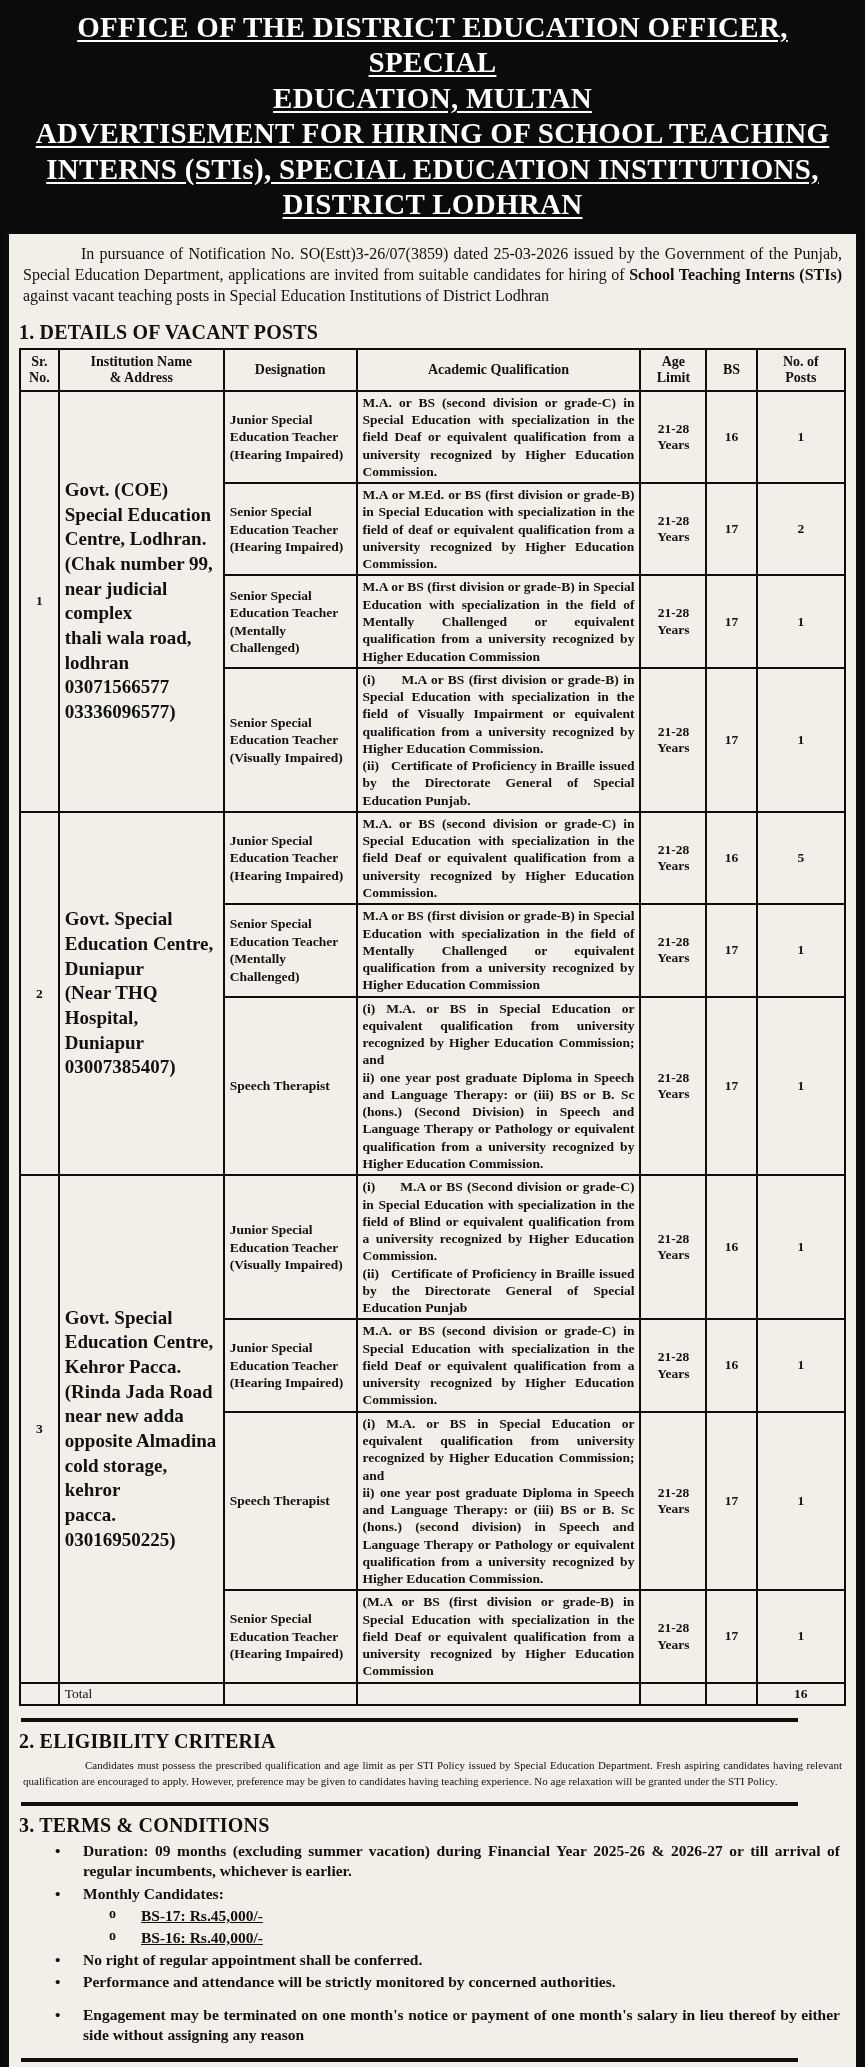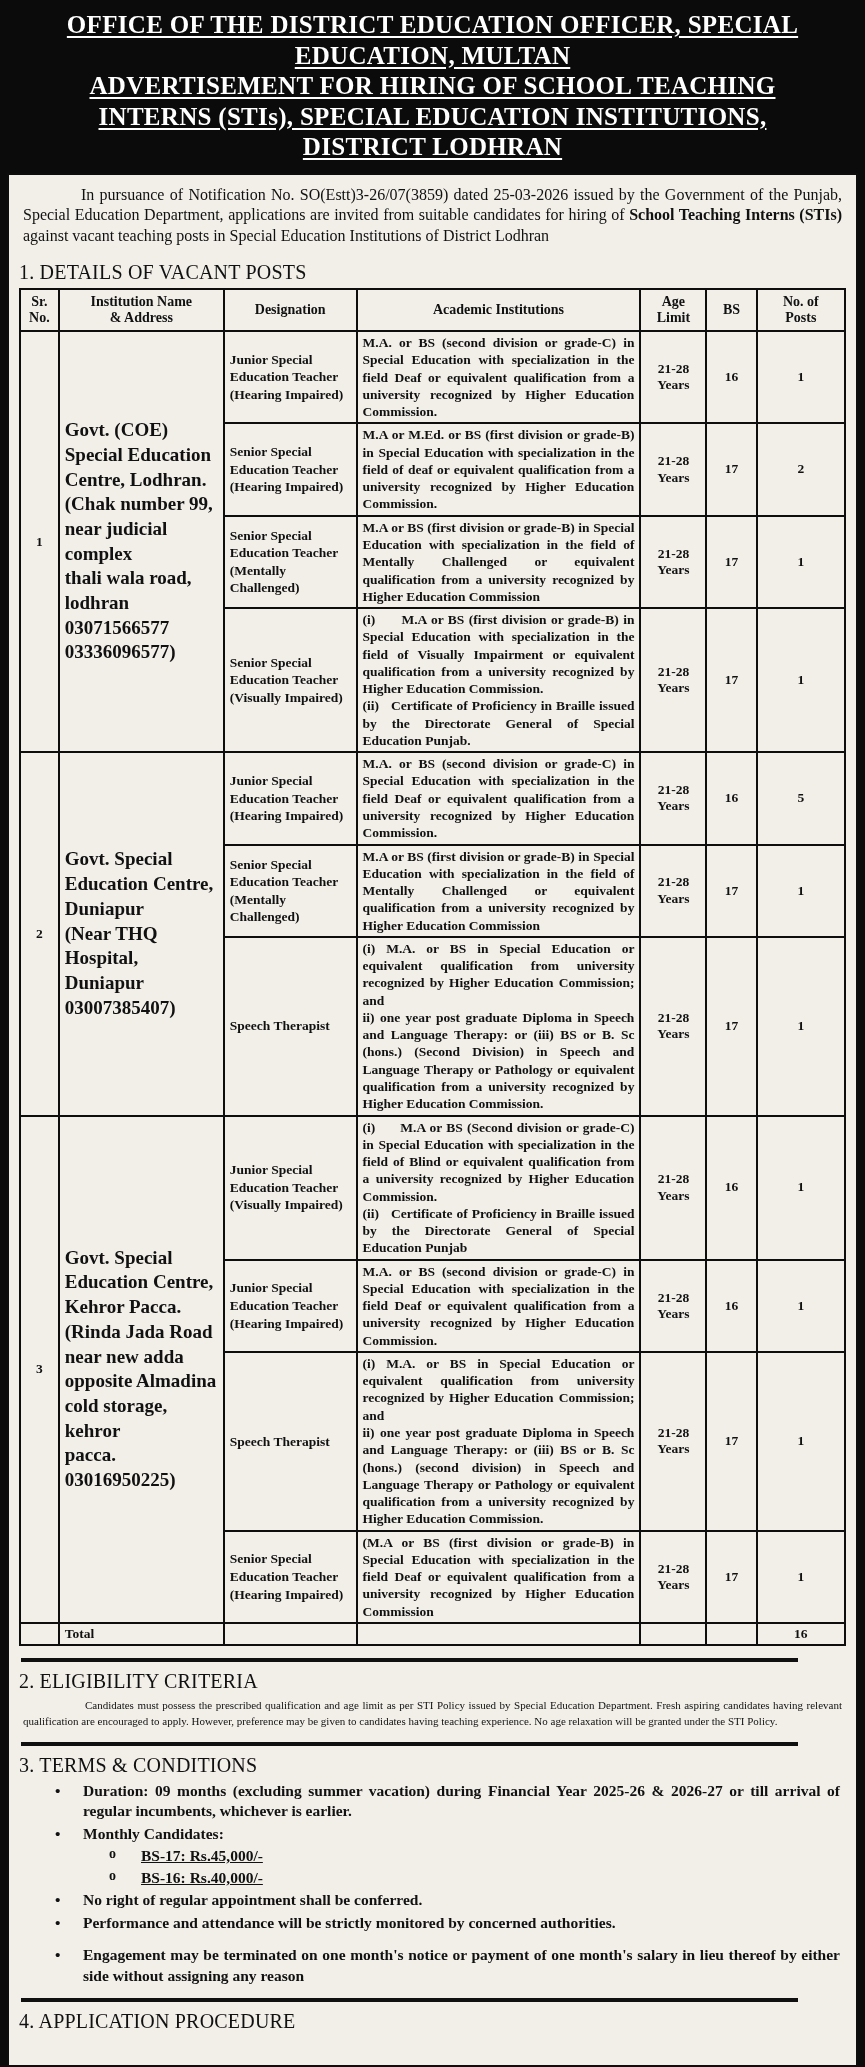--- a/index.html
+++ b/index.html
@@ -18,21 +18,21 @@
     flex-direction: column;
   }
   
   .masthead {
     color: #fff;
     text-align: center;
     padding: 8px 4px 10px 4px;
     font-weight: 700;
   }
   .masthead .mast-line {
-    font-size: 25px;
+    font-size: 29px;
     line-height: 1.22;
     white-space: pre-line;
     text-decoration: underline;
     text-underline-offset: 3px;
     letter-spacing: 0.3px;
   }
   
   .panel {
     background: #f2efe9;
     border: 2px solid #0d0d0d;
@@ -43,21 +43,21 @@
     font-size: 16px;
     line-height: 1.3;
     text-align: justify;
     text-indent: 58px;
     padding: 2px 4px 6px 4px;
     font-weight: 500;
   }
   .intro .bold { font-weight: 700; }
   .section-title {
     font-size: 20px;
-    font-weight: 400;
+    font-weight: 700;
     margin: 8px 0 4px 0;
     letter-spacing: 0.2px;
   }
   .sep {
     height: 4px;
     background: #101010;
     width: 94%;
     margin: 12px 2px 6px 2px;
     border: none;
   }
@@ -96,21 +96,21 @@
     font-size: 13.5px;
   }
   td.cell-qual {
     font-weight: 600;
     text-align: justify;
     white-space: pre-line;
     line-height: 1.28;
     padding: 3px 6px;
   }
   td.cell-center { text-align: center; font-weight: 700; white-space: pre-line; line-height: 1.2; }
-  td.cell-total-label { font-weight: 700; padding-left: 8px; }
+  td.cell-total-label { font-weight: 400; padding-left: 8px; }
   td.cell-total-value { text-align: center; font-weight: 700; }
   
   .body-par {
     font-size: 11px;
     line-height: 1.5;
     text-align: justify;
     text-indent: 62px;
     font-weight: 500;
     padding: 0 4px;
   }
@@ -184,21 +184,21 @@
           <col style="width:6.1%">
           <col style="width:10.7%">
       </colgroup>
       <thead>
         <tr>
           <th>Sr.
 No.</th>
           <th>Institution Name
 &amp; Address</th>
           <th>Designation</th>
-          <th>Academic Institutions</th>
+          <th>Academic Qualification</th>
           <th>Age
 Limit</th>
           <th>BS</th>
           <th>No. of
 Posts</th>
         </tr>
       </thead>
       <tbody>
 
         <tr>

